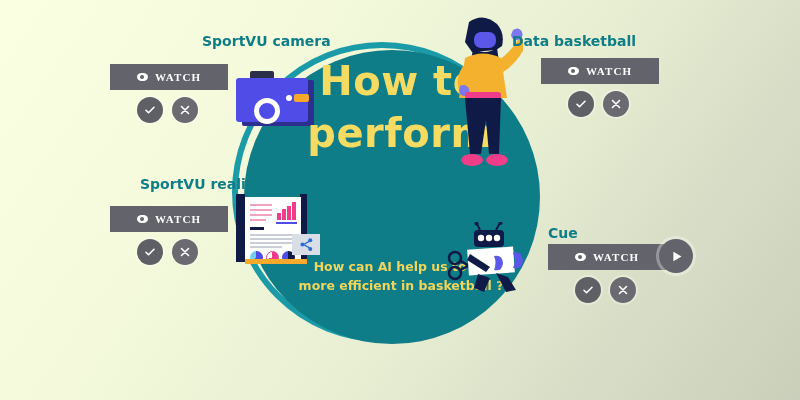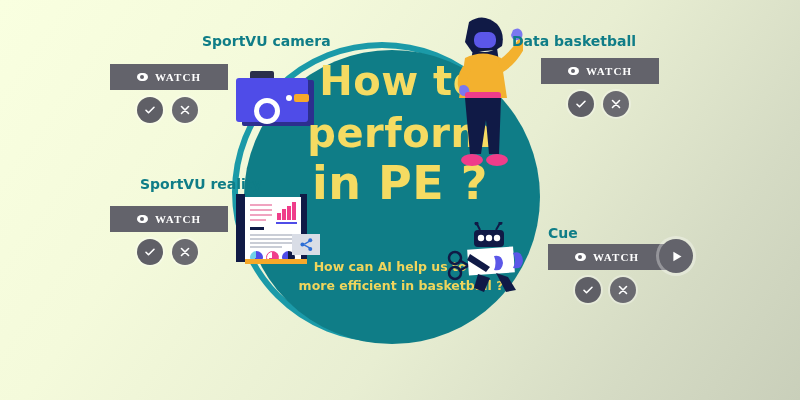--- a/index.html
+++ b/index.html
@@ -157,21 +157,20 @@
           <circle cx="5.5" cy="12" r="3.2"></circle>
         <path d="M7.5 10.6l9-5 1 2-9 5zM7.5 13.4l9 5 1-2-9-5z"></path>
       </svg>
     </div>
     <div class="doc-base"></div>
   </div>
 
   <div class="headline">
     <span class="h-l1">How to</span>
     <span class="h-l2">perform</span>
-    <span class="h-l3">in PE ?</span>
   </div>
   <div class="subline">How can AI help us to be more efficient in basketball ?</div>
 
   <div id="person">
     <svg width="80" height="160" viewBox="0 0 80 160">
       <path d="M26 8 q14 -10 28 2 q8 9 5 22 l-6 4 -24 2 -7 -10 z" fill="#101a46"></path>
       <rect x="31" y="18" width="22" height="16" rx="7" fill="#5b57e8"></rect>
       <path d="M30 34 q12 8 24 0 l2 14 -28 0 z" fill="#101a46"></path>
       <path d="M22 44 q18 -9 36 0 l6 40 -48 0 z" fill="#f3b12e"></path>
       <path d="M55 47 q14 -10 22 -24 l7 6 q-9 20 -24 29 z" fill="#f3b12e"></path>

